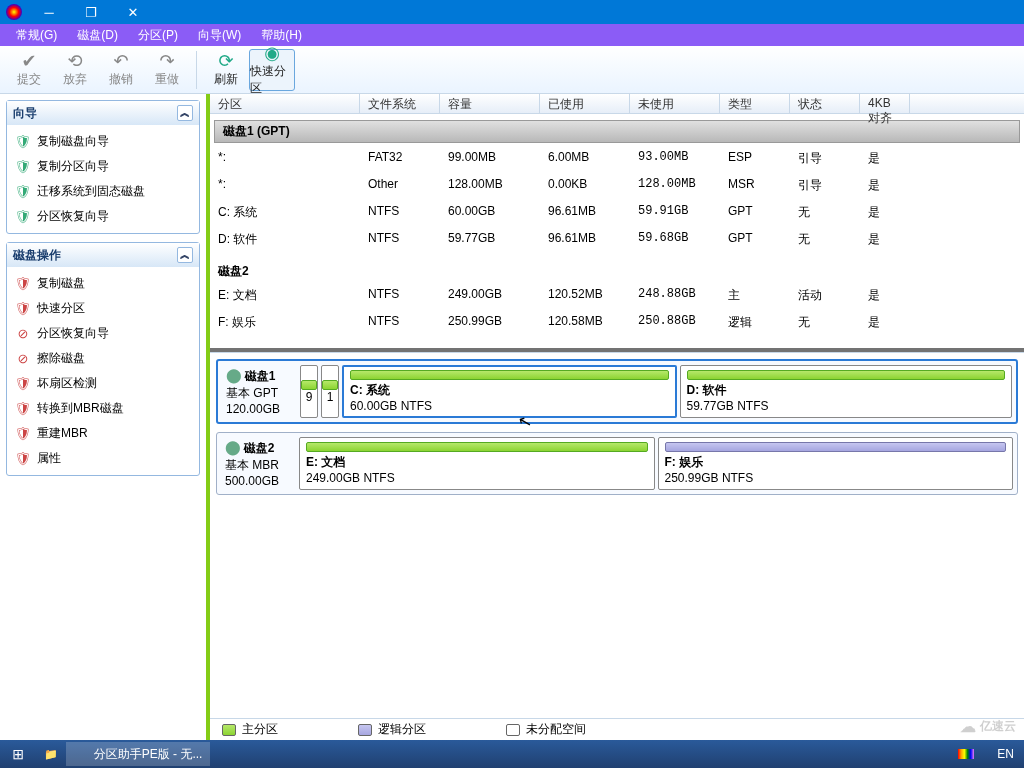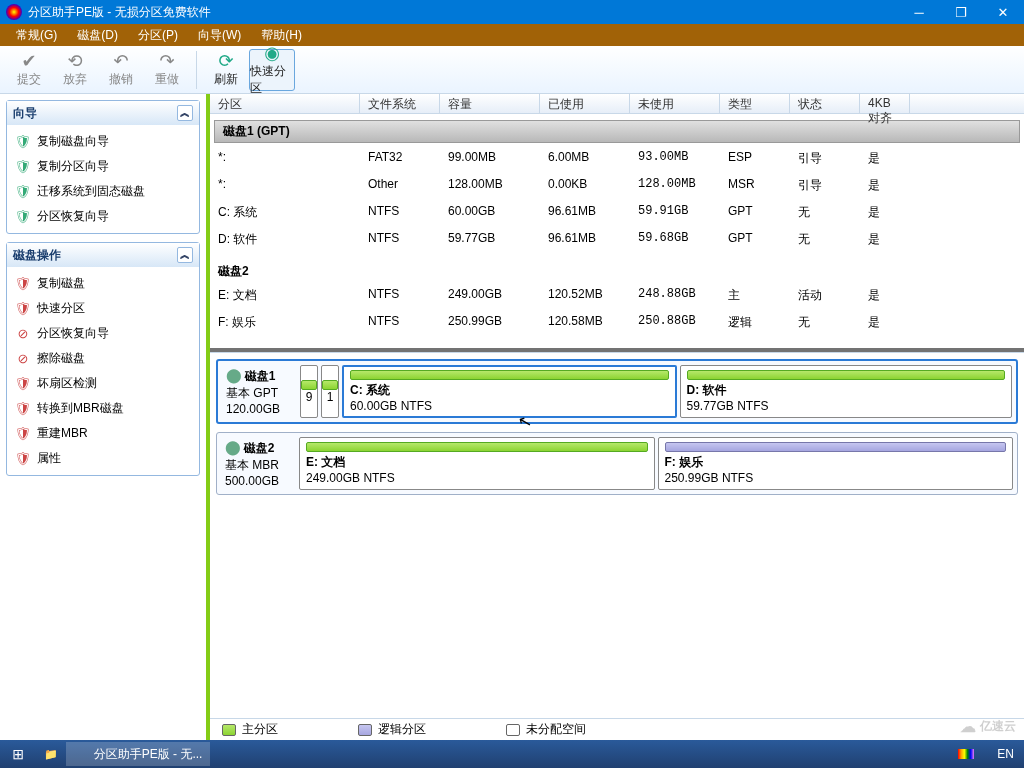--- a/index.html
+++ b/index.html
@@ -1,21 +1,21 @@
 <!DOCTYPE html>
 <html><head>
 <meta charset="utf-8">
 <style>
 * { margin: 0; padding: 0; box-sizing: border-box; font-family: "Microsoft YaHei", "Segoe UI", Tahoma, sans-serif; font-size: 12px; }
 body { background: #fff; width: 1024px; height: 768px; overflow: hidden; position: relative; }
 .titlebar { background: #0078d7; height: 24px; display: flex; align-items: center; color: #fff; }
 .titlebar .app-icon { width: 16px; height: 16px; margin: 0 6px; background: radial-gradient(circle, #ff0 0%, #f00 40%, #00f 80%); border-radius: 50%; }
 .titlebar .title { flex: 1; font-size: 12px; }
 .titlebar .win-btn { width: 42px; height: 24px; display: flex; align-items: center; justify-content: center; color: #fff; font-size: 13px; }
-.menubar { background: #a16207; height: 22px; display: flex; align-items: center; padding-left: 6px; color: #fff; }
+.menubar { background: #8b5cf6; height: 22px; display: flex; align-items: center; padding-left: 6px; color: #fff; }
 .menubar .menu-item { padding: 2px 10px; cursor: default; }
 .toolbar { height: 48px; background: linear-gradient(#fff,#eaf4ff); border-bottom: 1px solid #c8d8e8; display: flex; align-items: center; padding: 0 6px; }
 .toolbar .tbtn { width: 46px; height: 42px; display: flex; flex-direction: column; align-items: center; justify-content: center; font-size: 11px; color: #888; border: 1px solid transparent; border-radius: 3px; }
 .toolbar .tbtn .ico { font-size: 18px; line-height: 20px; }
 .toolbar .tbtn.active { color: #222; }
 .toolbar .tbtn.selected { border: 1px solid #6aa7de; background: #ecf4fc; color:#222; }
 .toolbar .sep { width: 1px; height: 38px; background: #c8d8e8; margin: 0 6px; }
 .app-body { display: flex; height: calc(100% - 94px - 28px); }
 .sidebar { width: 210px; padding: 6px; border-right: 4px solid #84cc16; background: #fff; }
 .panel { border: 1px solid #94b8e0; border-radius: 3px; margin-bottom: 8px; }
@@ -68,21 +68,20 @@
 .taskbar .task.active { background: rgba(255,255,255,0.2); }
 .taskbar .tray { margin-left:auto; display:flex; align-items:center; gap:23px; padding-right:10px; color:#fff; font-size:11px;}
 .watermark { position:absolute; right:8px; bottom:32px; color:#b0b0b0; font-size:16px; font-weight:bold; display:flex; align-items:center; gap:4px; opacity:0.6;}
 .cursor { position:absolute; left:518px; top:412px; font-size:16px; color:#000; pointer-events:none; transform: rotate(-15deg);}
 </style>
 </head>
 <body>
 
 <div class="titlebar">
   <div class="app-icon"></div>
-  <div class="title">分区助手PE版 - 无损分区免费软件</div>
   <div class="win-btn">─</div>
   <div class="win-btn">❐</div>
   <div class="win-btn close">✕</div>
 </div>
 
 <div class="menubar">
   <div class="menu-item">常规(G)</div>
   <div class="menu-item">磁盘(D)</div>
   <div class="menu-item">分区(P)</div>
   <div class="menu-item">向导(W)</div>

